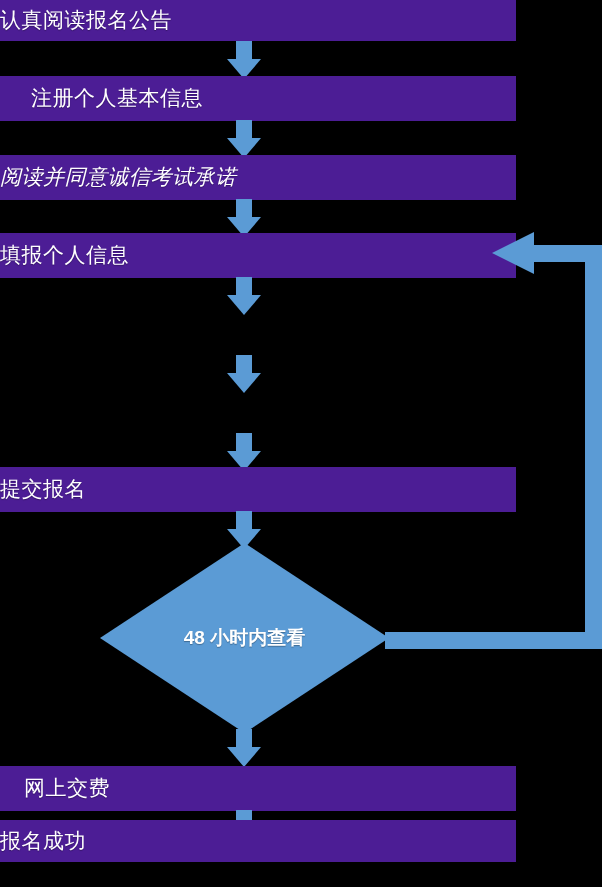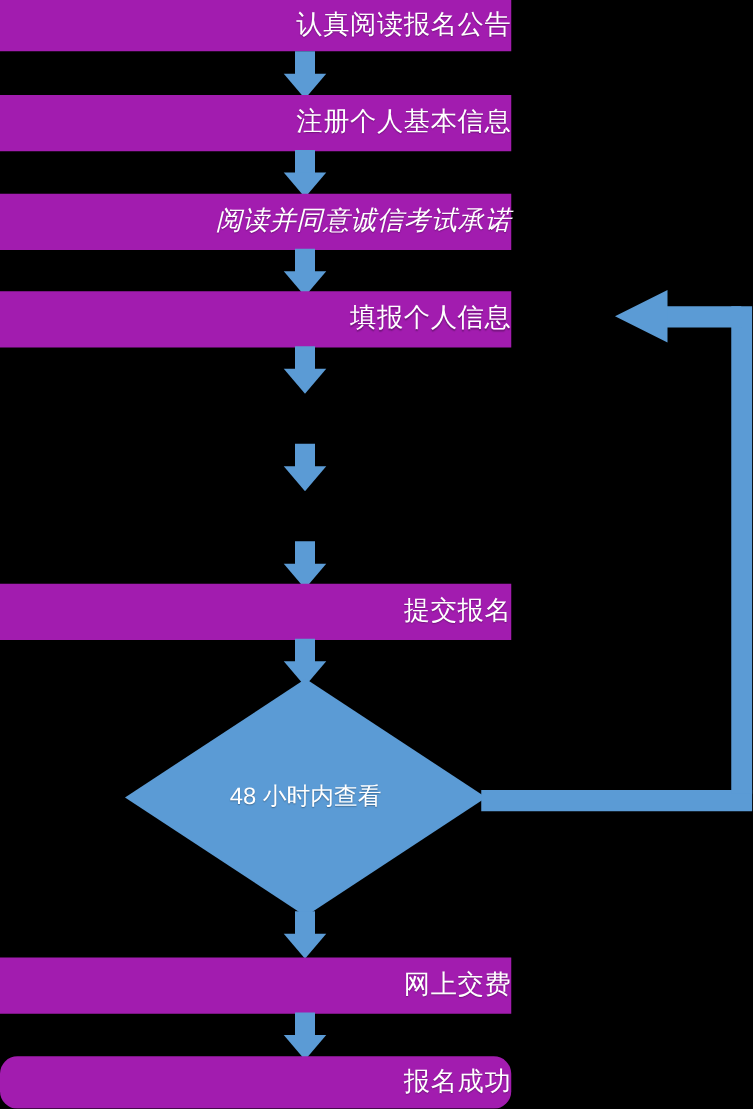--- a/index.html
+++ b/index.html
@@ -14,25 +14,25 @@
   #stage {
     position: relative;
     width: 602px;
     height: 887px;
     background: #000000;
     overflow: hidden;
   }
   .node-box {
     position: absolute;
     left: 0;
-    width: 409px;
-    background: #a21caf;
+    width: 516px;
+    background: #4c1d95;
     display: flex;
     align-items: center;
-    justify-content: flex-end;
+    justify-content: flex-start;
     box-sizing: border-box;
   }
   .node-label {
     color: #FFFFFF;
     font-size: 21px;
     line-height: 1.25;
     letter-spacing: 0.5px;
     text-align: center;
     white-space: pre;
     text-shadow: 0 1px 1px rgba(0,0,0,0.30);
@@ -81,20 +81,21 @@
     display: flex;
     flex-direction: column;
     align-items: center;
     justify-content: center;
     color: #FFFFFF;
     font-size: 19px;
     line-height: 1.55;
     text-align: center;
     text-shadow: 0 1px 1px rgba(0,0,0,0.30);
     pointer-events: none;
+    font-weight: bold;
   }
   .loop-seg {
     position: absolute;
     background: #5B9BD5;
   }
   .loop-arrowhead {
     position: absolute;
     width: 0;
     height: 0;
     border-top: 21px solid transparent;
@@ -178,21 +179,21 @@
 
   <div class="node-box" style="top:766px; height:45px;padding-left:24px;">
     <span class="node-label">网上交费</span>
   </div>
 
   <div class="arrow-down" style="left:227px; top:810px;">
     <div class="shaft"></div>
     <div class="head"></div>
   </div>
 
-  <div class="node-box" style="top:845px; height:42px;border-radius:14px;">
+  <div class="node-box" style="top:820px; height:42px;">
     <span class="node-label">报名成功</span>
   </div>
 
   <div class="loop-seg" style="left:385px; top:632px; width:217px; height:17px;"></div>
   <div class="loop-seg" style="left:585px; top:245px; width:17px; height:390px;"></div>
   <div class="loop-seg" style="left:533px; top:245px; width:60px; height:17px;"></div>
   <div class="loop-arrowhead" style="left:492px; top:232px;"></div>
 
 </div>
 

